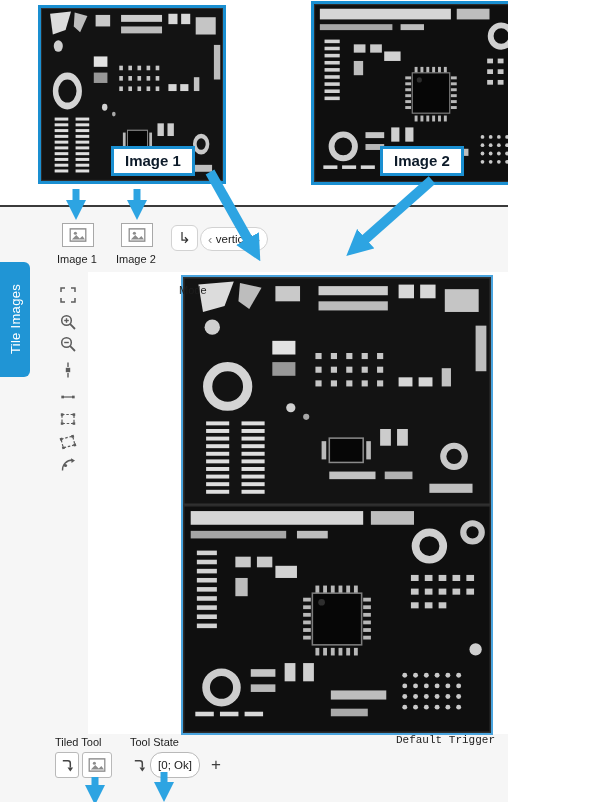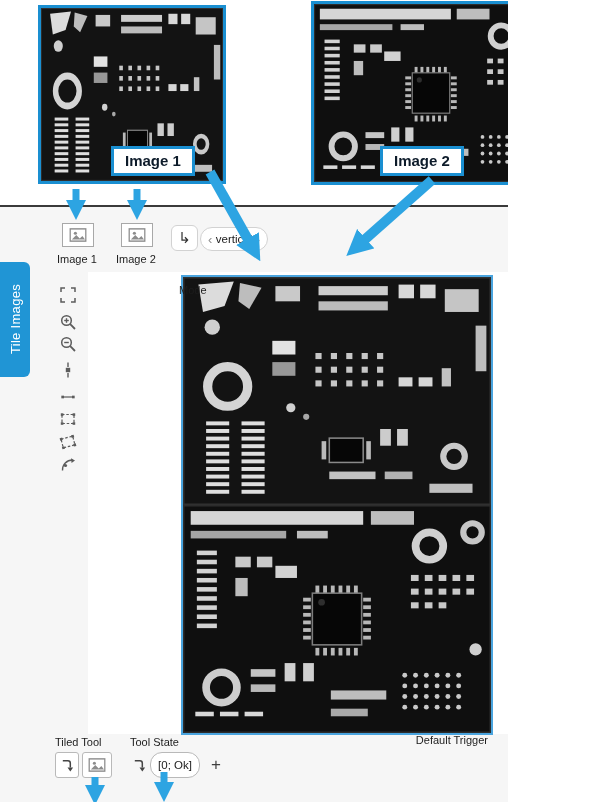--- a/index.html
+++ b/index.html
@@ -405,21 +405,21 @@
       </svg>
   </div>
 
   <div class="grip" style="left:589px; top:466px; height:22px;"></div>
   <div class="grip" style="left:593px; top:466px; height:22px;"></div>
   <div class="grip" style="left:589px; top:497px; height:48px;"></div>
   <div class="grip" style="left:593px; top:497px; height:48px;"></div>
 
   <div class="footer-label" style="left:55px; top:736px;">Tiled Tool</div>
   <div class="footer-label" style="left:130px; top:736px;">Tool State</div>
-  <div class="footer-label" style="right:20px; top:734px;">Default Trigger</div>
+  <div class="footer-label" style="right:13px; top:734px;font-family:Liberation Mono, monospace;">Default Trigger</div>
 
   <div class="out-btn" style="left:55px; width:24px;">
     <svg width="15" height="15" viewBox="0 0 16 16">
         <use href="#elbow-down"></use>
       </svg>
   </div>
   <div class="out-btn" style="left:82px; width:30px;">
     <svg width="18" height="14" viewBox="0 0 20 16">
         <use href="#pic"></use>
       </svg>

